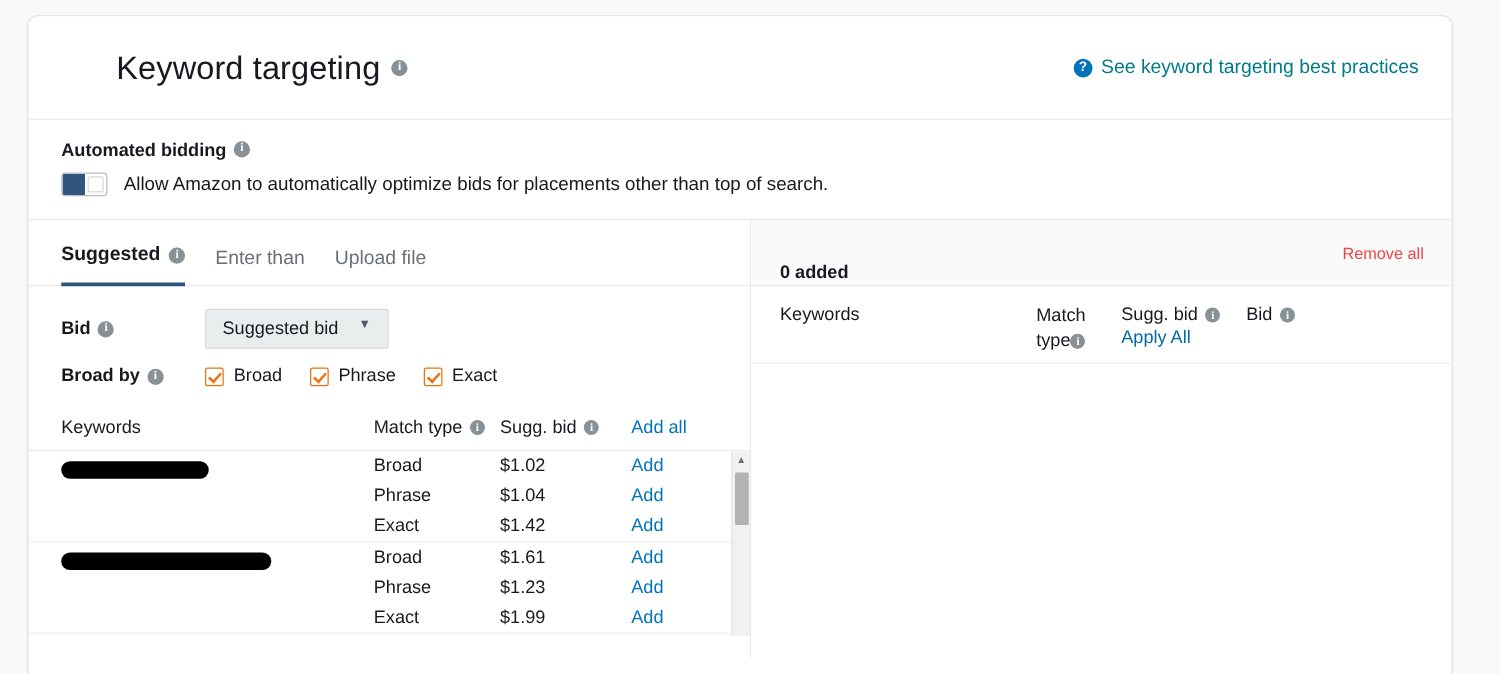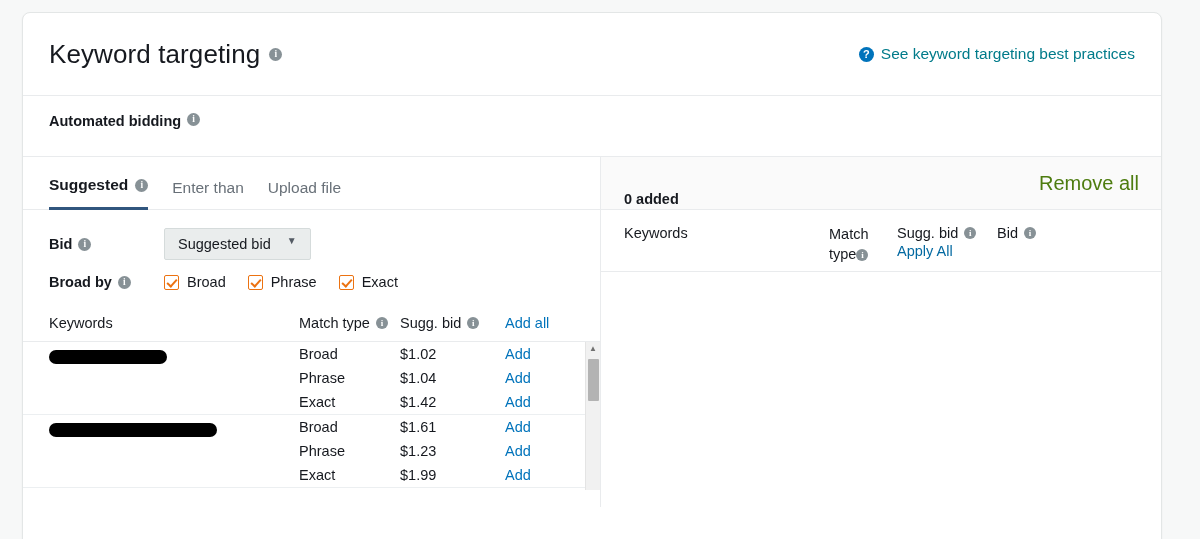--- a/index.html
+++ b/index.html
@@ -46,20 +46,21 @@
     justify-content: space-between;
   }
   .page-title {
     font-size: 26px;
     font-weight: 400;
     color: #16191f;
     letter-spacing: 0.1px;
     display: flex;
     align-items: center;
     gap: 9px;
+    margin-left: 44px;
   }
   .best-practices {
     display: flex;
     align-items: center;
     gap: 7px;
     color: #007b8a;
     font-size: 15.5px;
     text-decoration: none;
     cursor: pointer;
   }
@@ -332,21 +333,21 @@
   .rt-head {
     height: 53px;
     background: #fafafa;
     border-bottom: 1px solid #e9ebed;
     display: flex;
     align-items: center;
     justify-content: space-between;
     padding: 0 22px 0 23px;
   }
   .rt-added { font-size: 14.5px; font-weight: bold; color: #16191f; margin-top: 31px; }
-  .rt-remove { font-size: 20px; color: #4d7c0f; cursor: default; }
+  .rt-remove { font-size: 13px; color: #ef4444; cursor: default; }
 
   .rt-cols {
     display: flex;
     align-items: flex-start;
     height: 62px;
     padding: 15px 0 0 23px;
     border-bottom: 1px solid #e9ebed;
     font-size: 14.5px;
     color: #16191f;
   }
@@ -371,20 +372,27 @@
       <a class="best-practices">
         <span class="q-icon">?</span>
         <span>See keyword targeting best practices</span>
       </a>
     </div>
 
     <div class="auto-bid">
       <div class="auto-bid-title">
         <span>Automated bidding</span>
         <i class="info-icon">i</i>
+      </div>
+      <div class="auto-bid-row">
+        <div class="toggle">
+          <div class="fill"></div>
+          <div class="knob"></div>
+        </div>
+        <div class="auto-bid-text">Allow Amazon to automatically optimize bids for placements other than top of search.</div>
       </div>
     </div>
 
     <div class="split">
 
       <div class="left-pane">
 
         <div class="tabs">
           <div class="tab active">
             <span>Suggested</span>

